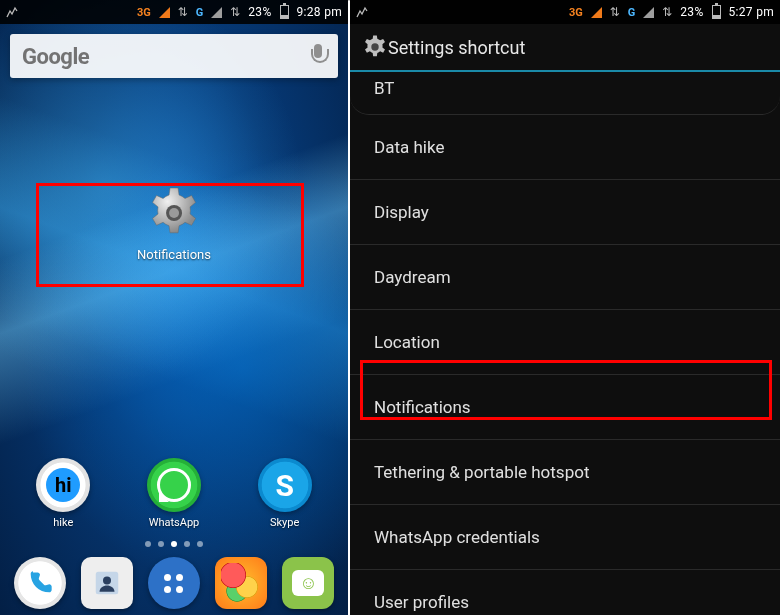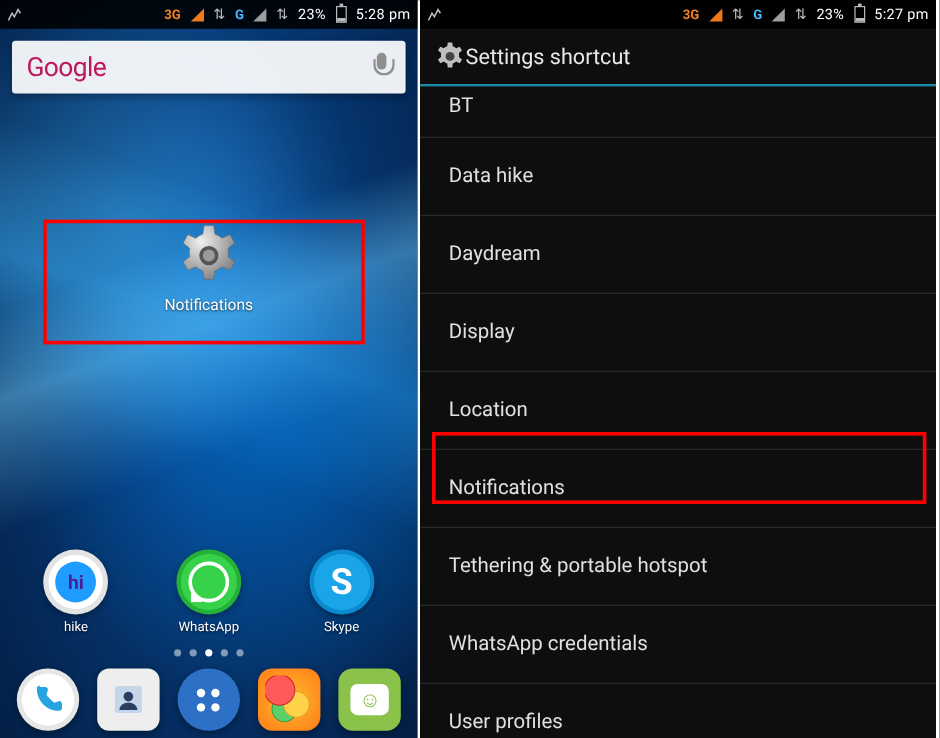--- a/index.html
+++ b/index.html
@@ -95,22 +95,22 @@
     height: 44px;
     background: rgba(255,255,255,0.92);
     border-radius: 3px;
     display: flex;
     align-items: center;
     padding: 0 12px;
     box-shadow: 0 2px 6px rgba(0,0,0,0.3);
   }
   .google-logo {
     font-size: 22px;
-    color: #be185d;
-    font-weight: 400;
+    color: #737373;
+    font-weight: 700;
     letter-spacing: -0.5px;
   }
   .mic-icon {
     margin-left: auto;
     width: 16px; height: 24px;
     position: relative;
     color: #8f8f8f;
   }
   .mic-icon::before {
     content:"";
@@ -168,21 +168,21 @@
   .app-icon {
     width: 54px; height: 54px;
     margin: 0 auto 4px;
     border-radius: 12px;
     display:flex; align-items:center; justify-content:center;
     box-shadow: 0 2px 5px rgba(0,0,0,0.35);
   }
   .app-label { font-size: 11px; color:#fff; text-shadow: 0 1px 2px rgba(0,0,0,.7); }
 
   .icon-hike { background: radial-gradient(circle at center,#fff 58%, #e3e3e3 60%); border-radius:50%; }
-  .hike-badge { width:34px;height:34px;background:#1f9cff;border-radius:50%;color:#4c1d95;font-weight:700;font-size:16px;display:flex;align-items:center;justify-content:center; }
+  .hike-badge { width:34px;height:34px;background:#1f9cff;border-radius:50%;color:#000000;font-weight:700;font-size:20px;display:flex;align-items:center;justify-content:center; }
   .icon-whatsapp { background: radial-gradient(circle,#36d24a 60%,#25b038 62%); border-radius:50%; position:relative; }
   .icon-whatsapp::before { content:""; position:absolute; width:28px;height:28px; border:3px solid #fff; border-radius:50%; }
   .icon-whatsapp::after { content:""; position:absolute; left:12px; bottom:10px; width:10px;height:10px; background:#fff; clip-path: polygon(0 100%, 0 0, 100% 100%); }
   .icon-skype { background: radial-gradient(circle,#1aa5e8 60%,#0b8acf 62%); border-radius:50%; color:#fff; font-size:30px; font-weight:700; display:flex;align-items:center;justify-content:center; }
   .icon-gmail { background:#fff; position:relative; }
   .icon-gmail::before { content:""; position:absolute; inset:10px 6px 10px 6px; background:linear-gradient(#fff,#fff); border:2px solid #d8d8d8; }
   .icon-gmail::after { content:""; position:absolute; top:10px; left:6px; right:6px; height:18px; background:linear-gradient(135deg,#d93025 50%,transparent 50%),linear-gradient(-135deg,#d93025 50%,transparent 50%); }
 
   
   .dots {
@@ -220,21 +220,21 @@
   .gear-small { width:26px;height:26px; }
   .settings-title { font-size:18px; color:#e8e8e8; font-weight:400; }
 
   .settings-list { }
   .settings-item {
     padding: 22px 24px;
     font-size: 17px;
     color: #e0e0e0;
     border-bottom: 1px solid #2a2a2a;
   }
-  .settings-item.cut { padding-top: 6px; padding-bottom: 16px; }
+  .settings-item.cut { padding-top: 6px; padding-bottom: 16px; border-radius: 19px; }
   
 </style>
 </head>
 <body>
 
 <div class="outer-border"></div>
 <div class="phones">
 
 <div class="phone phone-left">
 
@@ -248,21 +248,21 @@
       <span class="net-3g">3G</span>
       <span class="sigtri orange"></span>
       <span class="wifi-icon">⇅</span>
       <span class="net-g">G</span>
       <span class="sigtri grey"></span>
       <span class="wifi-icon">⇅</span>
       <span class="txt">23%</span>
       <div class="battery">
             <div class="battery-fill"></div>
           </div>
-      <span class="txt">5:28 pm</span>
+      <span class="txt">9:28 pm</span>
     </div>
   </div>
 
   <div class="search-bar">
     <span class="google-logo">Google</span>
     <span class="mic-icon"></span>
   </div>
 
   <div class="red-highlight" style="top:183px; left:36px; width:268px; height:104px;"></div>
 
@@ -370,22 +370,22 @@
         </g>
         <circle cx="28" cy="28" r="8" fill="#444"></circle>
       </svg>
     </div>
     <div class="settings-title">Settings shortcut</div>
   </div>
 
   <div class="settings-list">
     <div class="settings-item cut">BT</div>
     <div class="settings-item">Data hike</div>
+    <div class="settings-item">Display</div>
     <div class="settings-item">Daydream</div>
-    <div class="settings-item">Display</div>
     <div class="settings-item">Location</div>
     <div class="settings-item" style="position:relative;">Notifications</div>
     <div class="settings-item">Tethering &amp; portable hotspot</div>
     <div class="settings-item">WhatsApp credentials</div>
     <div class="settings-item" style="border-bottom:none;">User profiles</div>
   </div>
 
   <div class="red-highlight" style="top:360px; left:10px; width:412px; height:60px;"></div>
 
 </div>

